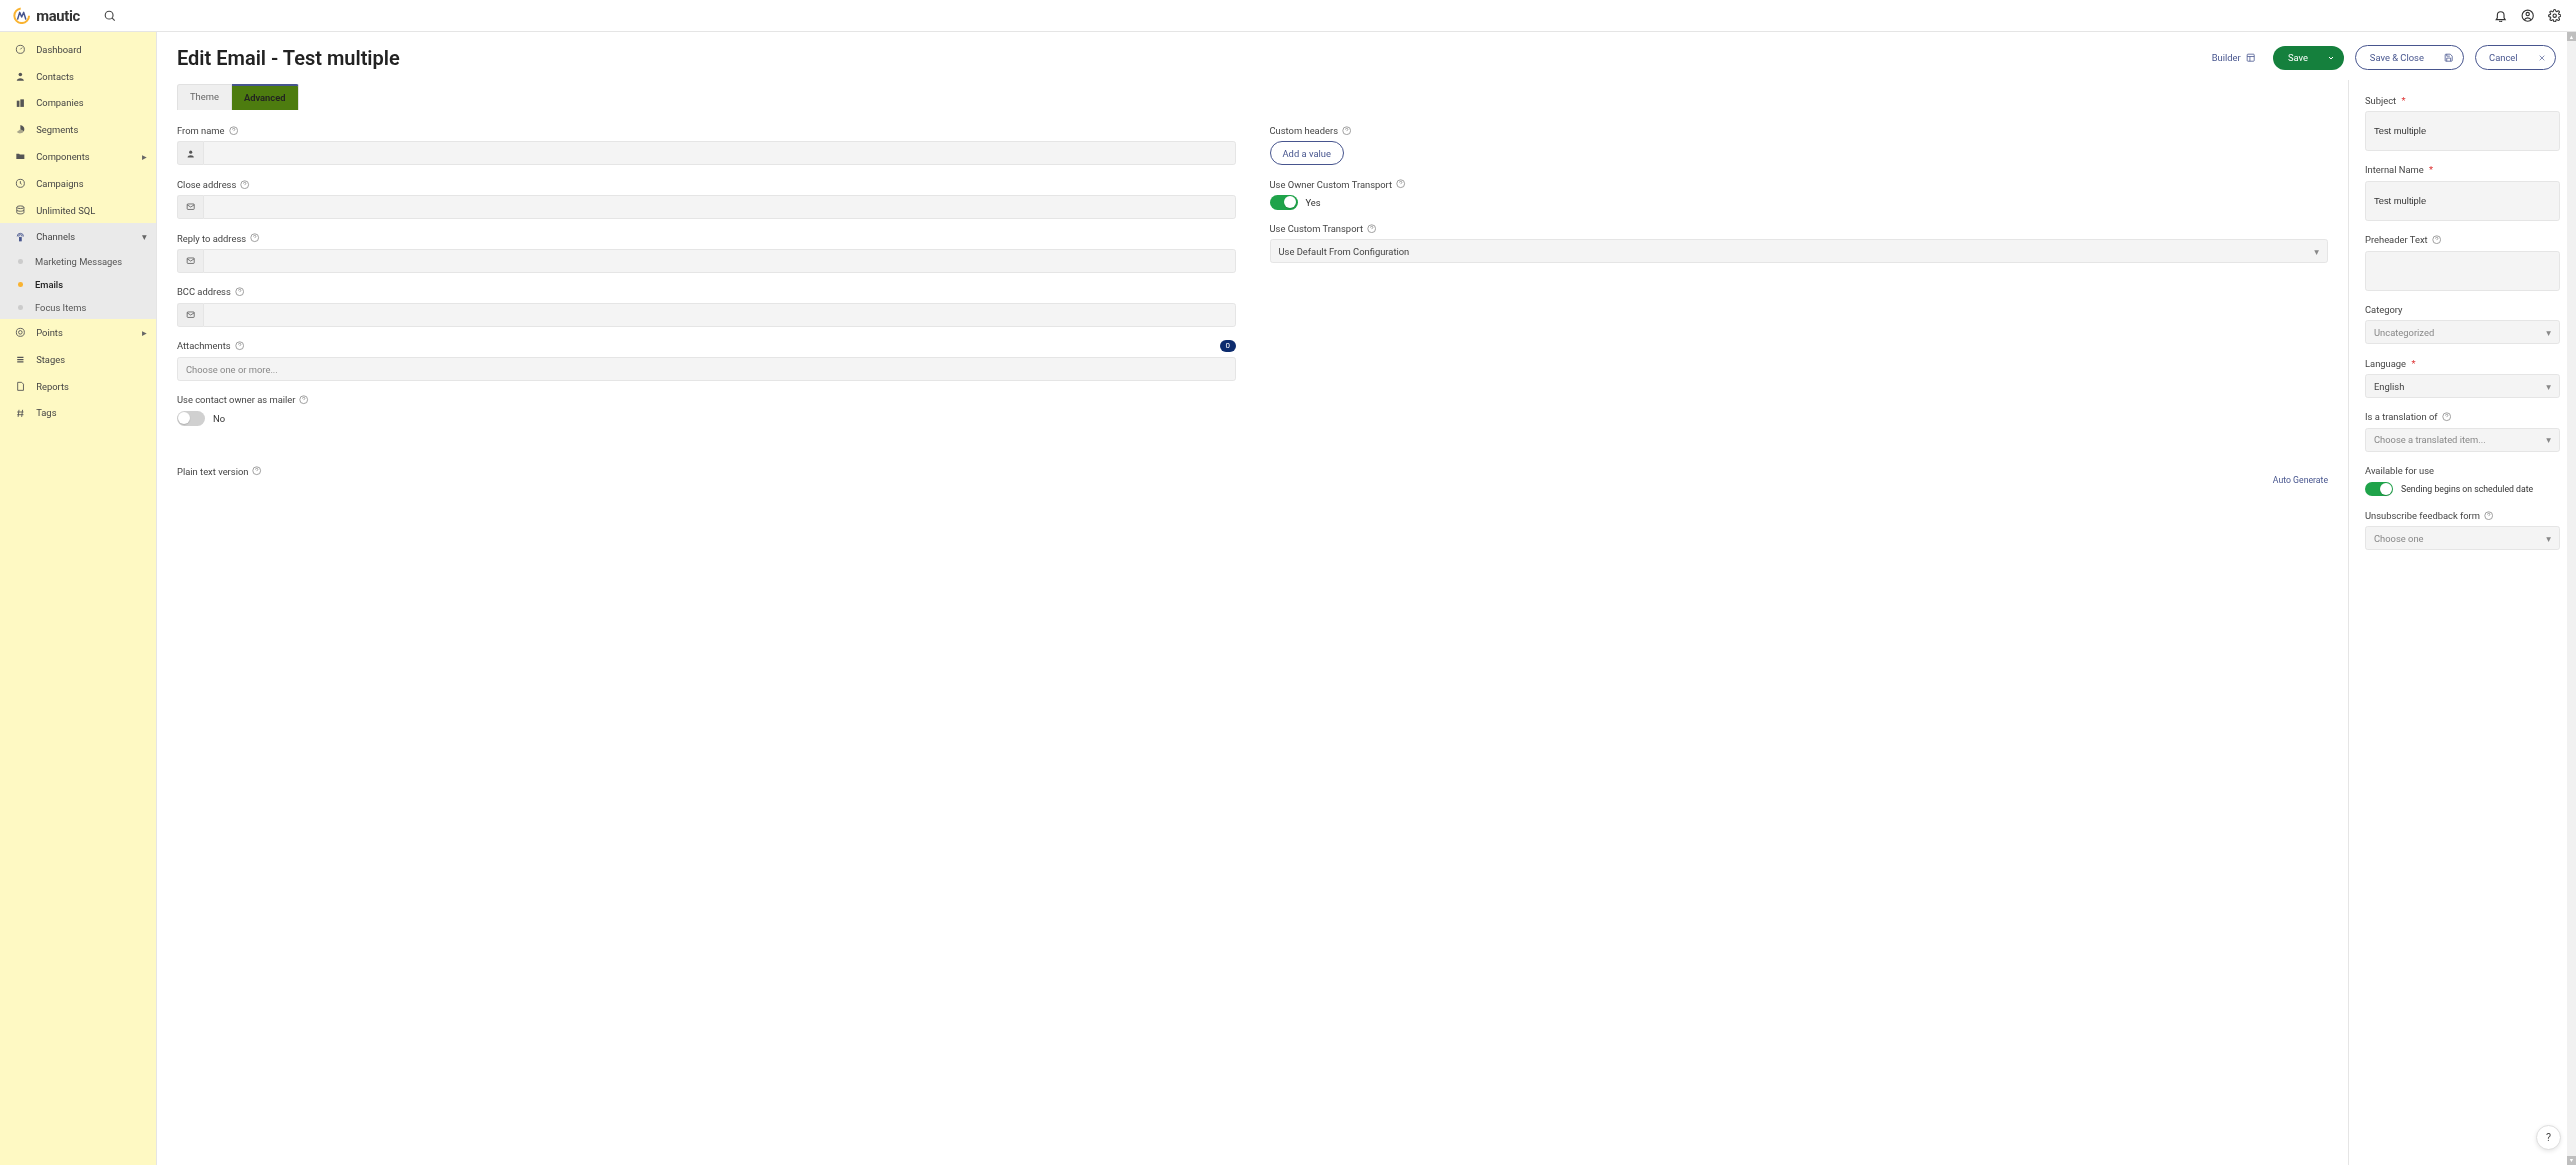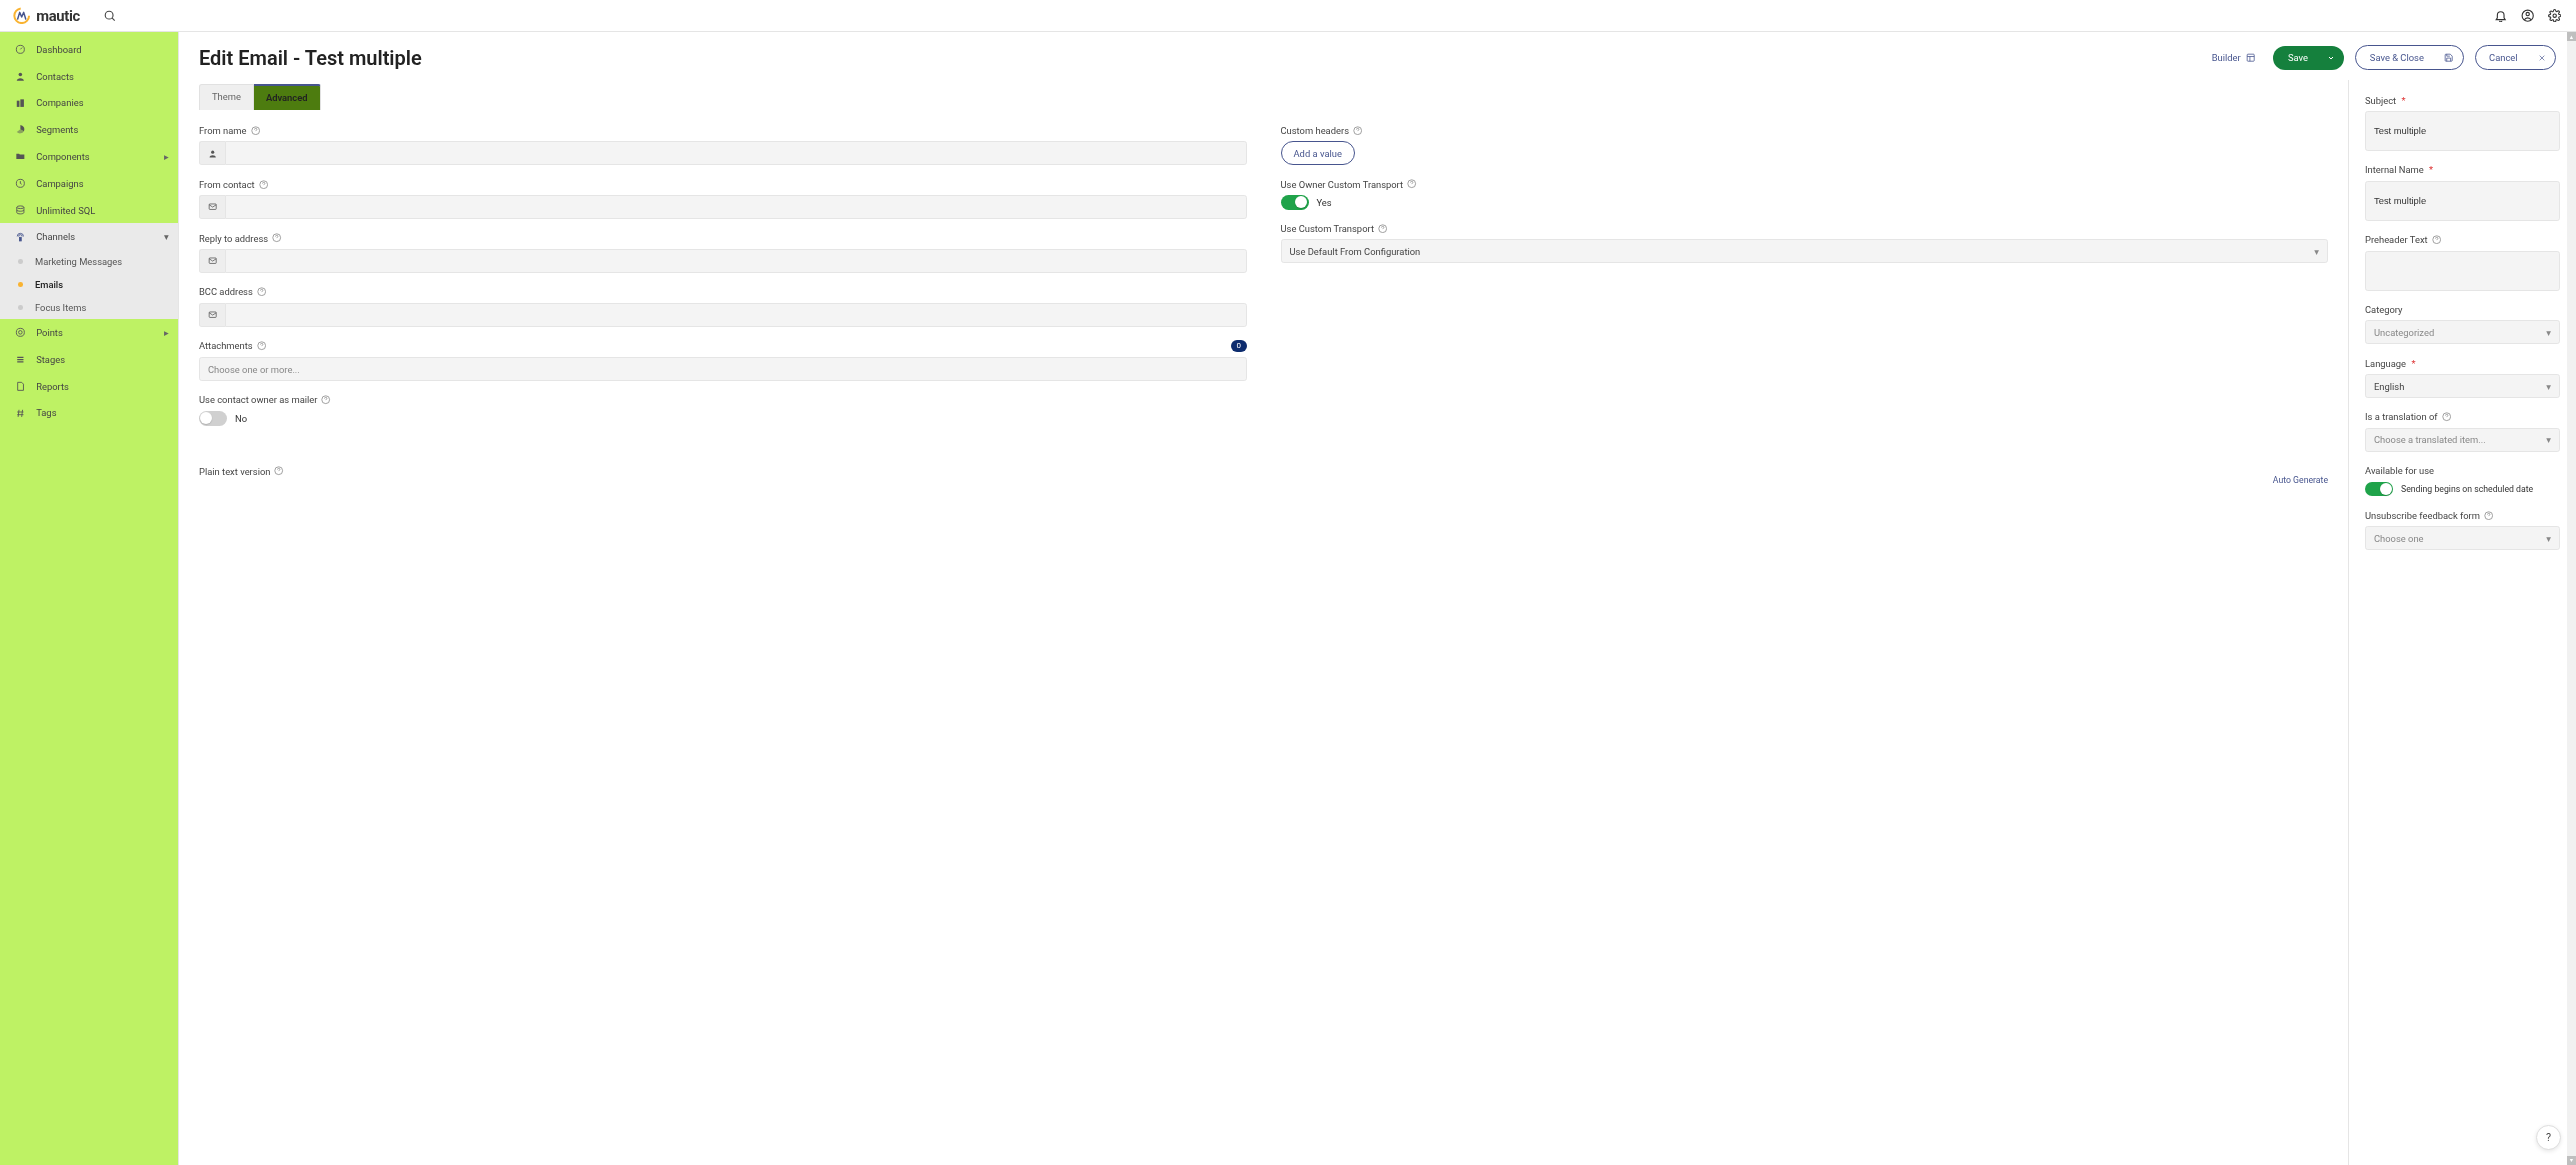--- a/index.html
+++ b/index.html
@@ -6,21 +6,21 @@
   body { font-family: -apple-system, BlinkMacSystemFont, "Segoe UI", Roboto, sans-serif; color: #1a1a1a; background: #fff; font-size: 9.4px; }
 
   .topbar { display: flex; align-items: center; height: 32px; border-bottom: 0.7px solid #e5e5e5; padding: 0 8px; }
   .topbar .logo { display: flex; align-items: center; gap: 5.4px; padding: 0 5.4px; text-align: center; }
   .topbar .logo-text { font-size: 14.8px; font-weight: 700; color: #333; letter-spacing: -0.3px; }
   .topbar .search-btn { margin-left: 13.4px; display:flex; align-items:center; justify-content:center; width:21.5px; height:21.5px; cursor:pointer; color:#444; }
   .topbar .spacer { flex: 1; }
   .topbar .top-icon { width: 27px; height: 27px; display:flex; align-items:center; justify-content:center; cursor:pointer; color:#333; }
 
   .shell { display:flex; height: calc(100vh - 32px); }
-  .sidebar { width: 179px; background: #bef264; border-right: 0.7px solid #e5e5e5; overflow-y:auto; padding-top:4px; }
+  .sidebar { width: 157px; background: #fef9c3; border-right: 0.7px solid #e5e5e5; overflow-y:auto; padding-top:4px; }
   .sidebar .nav-item { display:flex; align-items:center; gap:9.4px; padding: 7.4px 9.4px 7.4px 14.8px; color:#444; cursor:pointer; position:relative; }
   .sidebar .nav-item .nav-ic { width:12px; height:12px; display:flex; align-items:center; justify-content:center; color:#555; }
   .sidebar .nav-item .chev { margin-left:auto; color:#666; }
   .sidebar .nav-item.expanded { background:#eaeaea; }
   .sidebar .sub-item { display:flex; align-items:center; gap:9.4px; padding: 6px 9.4px 6px 14.8px; color:#555; cursor:pointer; background:#eaeaea; }
   .sidebar .sub-item .dot { width:4.7px; height:4.7px; border-radius:50%; background:#ccc; margin-left:3.4px; margin-right:2.7px; }
   .sidebar .sub-item.active { color:#222; font-weight:500; }
   .sidebar .sub-item.active .dot { background:#f9b331; }
 
   .main { flex:1; display:flex; flex-direction:column; overflow:hidden; }
@@ -311,21 +311,21 @@
                       <circle cx="12" cy="8" r="4"></circle>
                       <path d="M4 22c0-4 4-6 8-6s8 2 8 6"></path>
                     </svg>
                   </span>
                 <input class="text-input" style="">
               </div>
             </div>
 
             <div class="field">
               <div class="field-label">
-                  <span>From contact</span>
+                  <span>Close address</span>
                   <span class="help-ic">
                     <svg width="9.4" height="9.4" viewBox="0 0 24 24" fill="none" stroke="currentColor" stroke-width="2">
                       <circle cx="12" cy="12" r="10"></circle>
                       <path d="M9 9a3 3 0 116 0c0 2-3 2-3 4"></path>
                       <line x1="12" y1="17" x2="12" y2="17.01"></line>
                     </svg>
                   </span>
                 </div>
               <div class="input-wrap">
                 <span class="input-addon">

